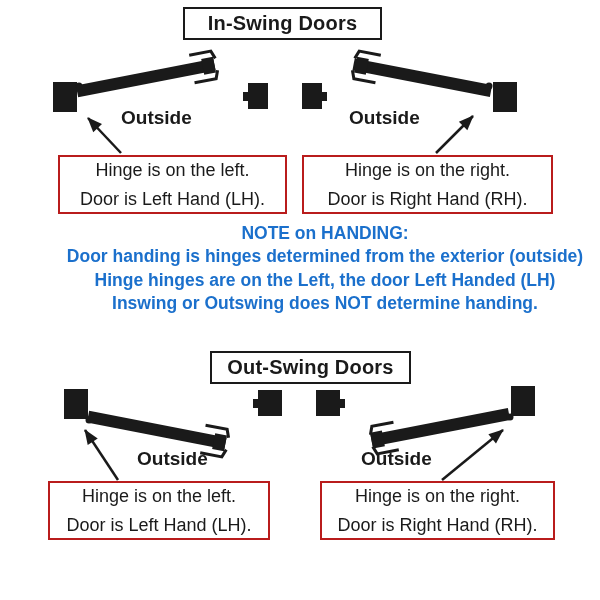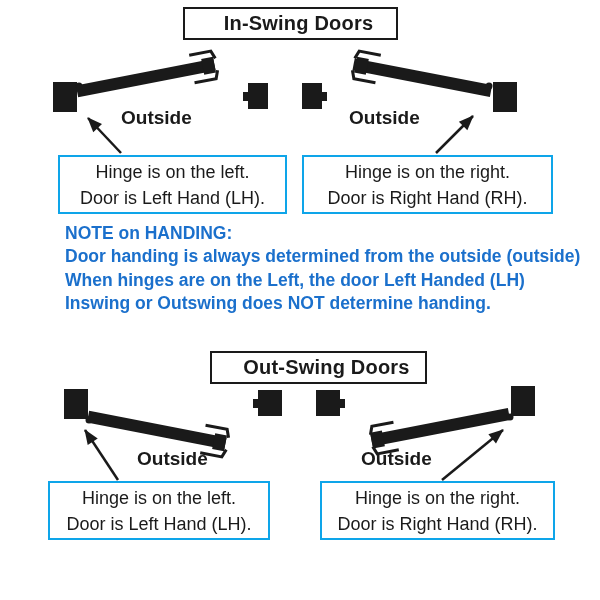--- a/index.html
+++ b/index.html
@@ -4,34 +4,34 @@
 <style>
   html,body{margin:0;padding:0;background:#ffffff;}
   #canvas{
     position:relative;width:600px;height:600px;background:#ffffff;overflow:hidden;
     font-family:"Liberation Sans", sans-serif;color:#1a1a1a;
   }
   #art{position:absolute;left:0;top:0;z-index:1;}
   .titlebox{
     position:absolute;z-index:2;background:#ffffff;border:2px solid #1a1a1a;
     display:flex;align-items:center;justify-content:center;
-    font-size:20px;font-weight:600;letter-spacing:.2px;padding-left:16px;
+    font-size:20px;font-weight:600;letter-spacing:.2px;
   }
   .captionbox{
-    position:absolute;z-index:2;background:#ffffff;border:2px solid #0ea5e9;
-    display:flex;flex-direction:column;align-items:center;justify-content:center;
+    position:absolute;z-index:2;background:#ffffff;border:2px solid #b91c1c;
+    display:flex;flex-direction:column;align-items:center;justify-content:space-between;
     font-size:18px;line-height:26px;text-align:center;
   }
   .outside{
     position:absolute;z-index:2;width:110px;text-align:left;
     font-size:19px;font-weight:600;
   }
   .notes{
     position:absolute;z-index:2;left:65px;top:222px;width:520px;
-    color:#1b70cc;font-size:17.5px;line-height:23.3px;font-weight:600;
+    color:#1b70cc;font-size:17.5px;line-height:23.3px;font-weight:600;text-align:center;
   }
   .notes div{white-space:nowrap;}
 </style>
 </head>
 <body>
 
 <div id="canvas">
 
   <svg id="art" width="600" height="600" viewBox="0 0 600 600">
     <defs>
@@ -121,18 +121,18 @@
     <div>Hinge is on the left.</div>
     <div>Door is Left Hand (LH).</div>
   </div>
   <div class="captionbox" style="left:320px;top:481px;width:231px;height:55px;">
     <div>Hinge is on the right.</div>
     <div>Door is Right Hand (RH).</div>
   </div>
 
   <div class="notes">
     <div>NOTE on HANDING:</div>
-    <div>Door handing is always determined from the outside (outside)</div>
-    <div>When hinges are on the Left, the door Left Handed (LH)</div>
+    <div>Door handing is hinges determined from the exterior (outside)</div>
+    <div>Hinge hinges are on the Left, the door Left Handed (LH)</div>
     <div>Inswing or Outswing does NOT determine handing.</div>
   </div>
 
 </div>
 
 </body></html>

